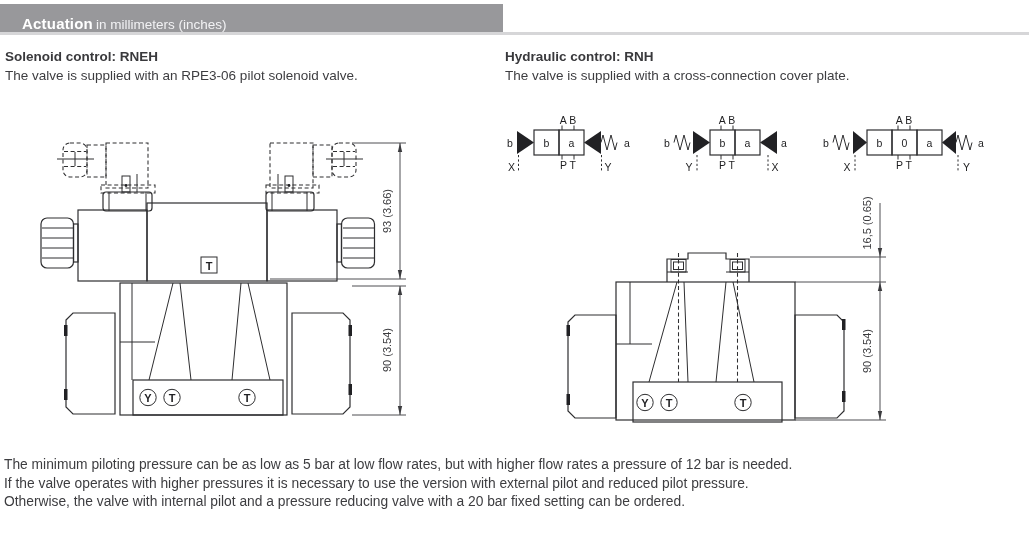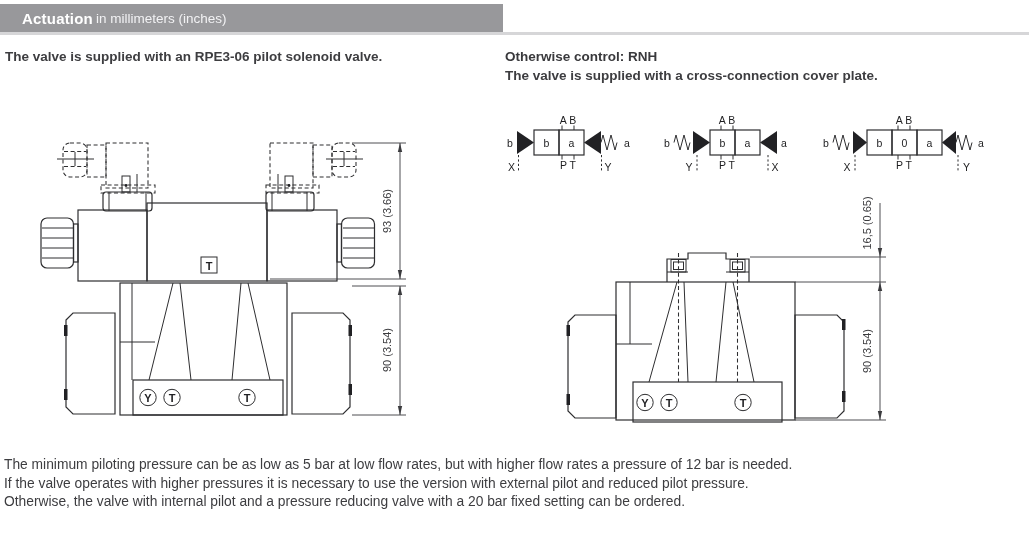--- a/index.html
+++ b/index.html
@@ -2,28 +2,28 @@
 <html><head>
 <meta charset="utf-8">
 <style>
   html,body{margin:0;padding:0;background:#ffffff;}
   .page{
     position:relative;width:1029px;height:557px;background:#ffffff;overflow:hidden;
     font-family:"Liberation Sans", sans-serif;color:#3d3d40;
   }
   .header-bar{
     position:absolute;left:0;top:4px;width:503px;height:28px;
-    background:#98989b;display:flex;align-items:center;
+    background:#98989b;display:flex;align-items:flex-end;
   }
   .header-bar .title{font-weight:bold;font-size:15px;color:#ffffff;margin-left:22px;letter-spacing:.2px;}
   .header-bar .subtitle{font-size:13.5px;color:#f2f2f4;margin-left:3px;}
   .header-strip{position:absolute;left:0;top:32px;width:1029px;height:3px;background:#d6d6d8;}
   .intro{position:absolute;font-size:13.5px;line-height:18px;}
   .intro h3{margin:0 0 1px 0;font-size:13.5px;font-weight:bold;color:#39393c;}
-  .intro p{margin:0;font-weight:bold;}
+  .intro p{margin:0;}
   .intro-left{left:5px;top:48px;width:470px;}
   .intro-right{left:505px;top:48px;width:520px;}
   .notes{position:absolute;left:4px;font-size:13.8px;line-height:18px;}
   .notes p{margin:0;}
   svg{position:absolute;overflow:visible;}
   svg text{font-family:"Liberation Sans", sans-serif;}
   .ln{stroke:#2e2e30;fill:none;stroke-width:1.2;}
   .lnthin{stroke:#2e2e30;fill:none;stroke-width:1;}
   .dash{stroke:#2e2e30;fill:none;stroke-width:1.05;stroke-dasharray:4 2.6;}
   .dash2{stroke:#2e2e30;fill:none;stroke-width:1;stroke-dasharray:2.2 2.2;}
@@ -38,24 +38,25 @@
 
 <div class="page">
 
   <div class="header-bar">
     <span class="title">Actuation</span>
     <span class="subtitle">in millimeters (inches)</span>
   </div>
   <div class="header-strip"></div>
 
   <div class="intro intro-left">
+    <h3>Solenoid control: RNEH</h3>
     <p>The valve is supplied with an RPE3-06 pilot solenoid valve.</p>
   </div>
   <div class="intro intro-right">
-    <h3>Otherwise control: RNH</h3>
+    <h3>Hydraulic control: RNH</h3>
     <p>The valve is supplied with a cross-connection cover plate.</p>
   </div>
 
   <svg style="left:503px;top:114px" width="135" height="62" viewBox="0 0 135 62">
     <rect class="ln" x="31" y="16" width="25" height="25"></rect>
     <rect class="ln" x="56" y="16" width="25" height="25"></rect>
     <text class="symtxt" x="43.5" y="32.5" text-anchor="middle">b</text>
     <text class="symtxt" x="68.5" y="32.5" text-anchor="middle">a</text>
     <line class="lnthin" x1="59" y1="11.5" x2="59" y2="16"></line>
       <line class="lnthin" x1="71" y1="11.5" x2="71" y2="16"></line>

